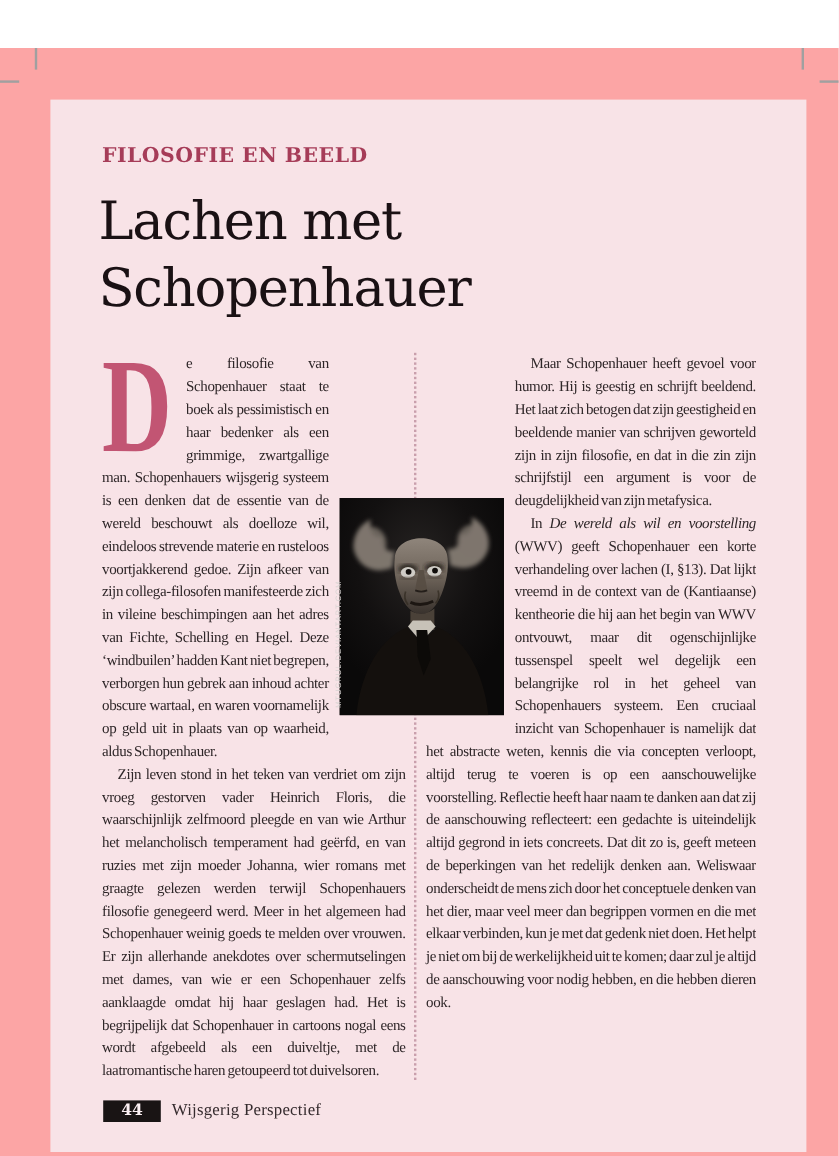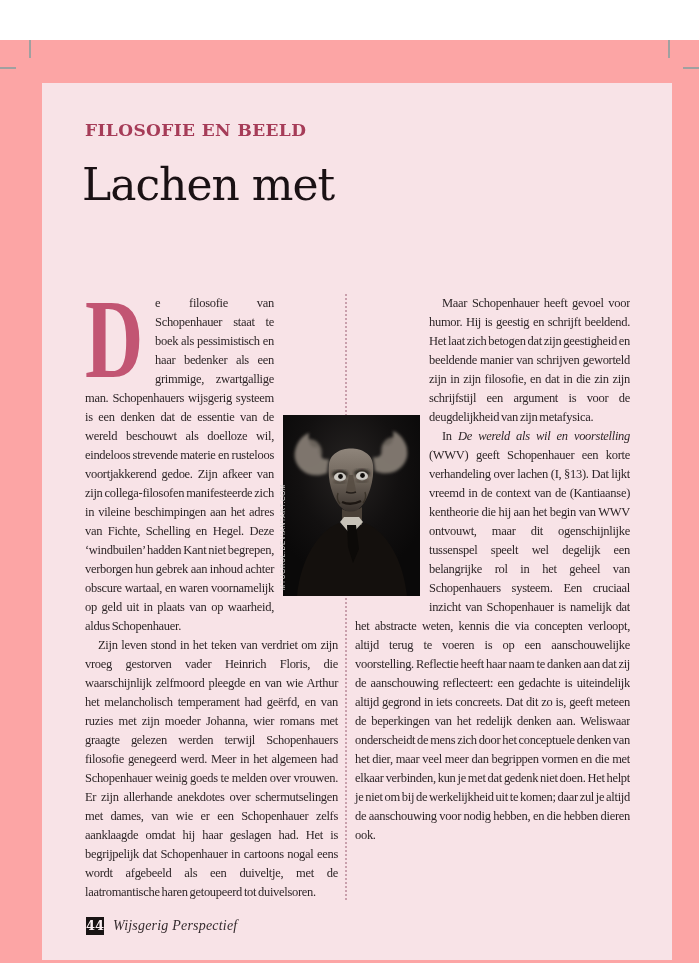--- a/index.html
+++ b/index.html
@@ -52,22 +52,22 @@
             background:#0a0909; }
   .credit { position:absolute; left:3px; bottom:6px; transform:rotate(-90deg);
             transform-origin:0 100%; white-space:nowrap;
             font-family:"Liberation Sans", sans-serif; font-size:6.5px; letter-spacing:.7px;
             color:#d8d4d2; }
 
   .footer { position:absolute; left:44px; top:833px; height:20px; z-index:4;
             display:flex; align-items:center; }
   .pagenum { display:inline-block; background:#191414; color:#fbeff2; text-align:center;
              font-family:"DejaVu Serif", serif; font-weight:700; font-size:13px;
-             line-height:15px; padding:1px 0 2px; }
-  .journal { font-style:italic; font-size:14px; color:#352b2e; margin-left:9px;
+             line-height:15px; padding:1px 15px 2px; }
+  .journal { font-size:14px; color:#352b2e; margin-left:9px;
              letter-spacing:.2px; }
 </style>
 </head>
 <body>
 
 <div class="canvas">
 
   <div class="cm cm-v cm-v-tl"></div>
   <div class="cm cm-h cm-h-tl"></div>
   <div class="cm cm-v cm-v-tr"></div>
@@ -76,20 +76,21 @@
   <div class="cm cm-v cm-v-bl"></div>
   <div class="cm cm-h cm-h-br"></div>
   <div class="cm cm-v cm-v-br"></div>
 
   <div class="page">
 
     <div class="kicker">FILOSOFIE EN BEELD</div>
 
     <h1 class="title">
       <span>Lachen met</span>
+      <span>Schopenhauer</span>
     </h1>
 
     <div class="divider"></div>
 
     <div class="columns">
 
       <div class="col-left">
         <div class="spacer-left"></div>
         <p class="para"><span class="dropcap"><span class="dc-inner">D</span></span><span>e filosofie van Schopenhauer staat te boek als pessimistisch en haar bedenker als een grimmige, zwartgallige man. Schopenhauers wijsgerig systeem is een denken dat de essentie van de wereld beschouwt als doelloze wil, eindeloos strevende materie en rusteloos voortjakkerend gedoe. Zijn afkeer van zijn collega-filosofen manifesteerde zich in vileine beschimpingen aan het adres van Fichte, Schelling en Hegel. Deze ‘windbuilen’ hadden Kant niet begrepen, verborgen hun gebrek aan inhoud achter obscure wartaal, en waren voornamelijk op geld uit in plaats van op waarheid, aldus Schopenhauer.</span></p>
         <p class="para indent">Zijn leven stond in het teken van verdriet om zijn vroeg gestorven vader Heinrich Floris, die waarschijnlijk zelfmoord pleegde en van wie Arthur het melancholisch temperament had geërfd, en van ruzies met zijn moeder Johanna, wier romans met graagte gelezen werden terwijl Schopenhauers filosofie genegeerd werd. Meer in het algemeen had Schopenhauer weinig goeds te melden over vrouwen. Er zijn allerhande anekdotes over schermutselingen met dames, van wie er een Schopenhauer zelfs aanklaagde omdat hij haar geslagen had. Het is begrijpelijk dat Schopenhauer in cartoons nogal eens wordt afgebeeld als een duiveltje, met de laatromantische haren getoupeerd tot duivelsoren.</p>

